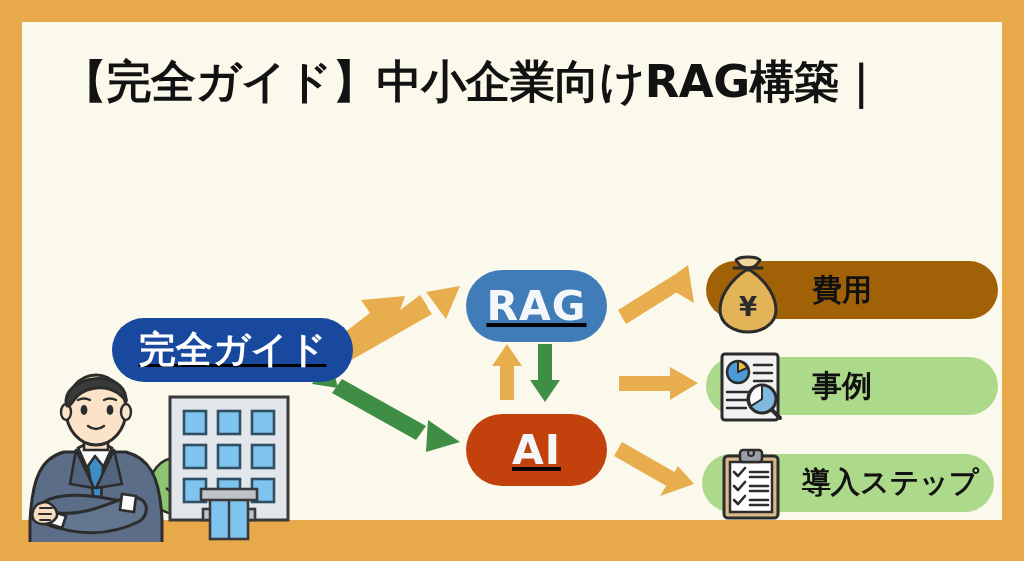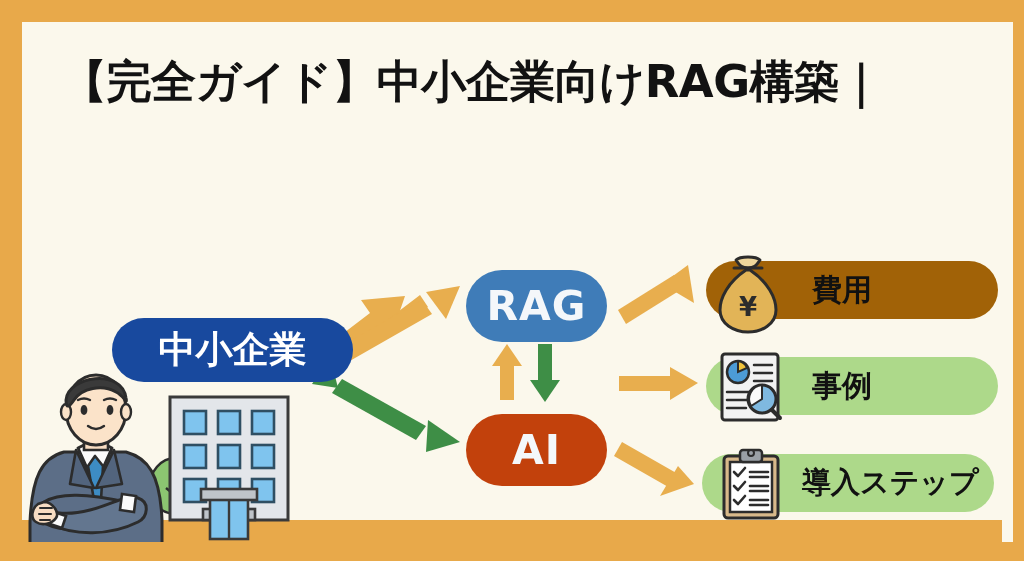--- a/index.html
+++ b/index.html
@@ -21,21 +21,20 @@
 
   
   #inner-panel {
     position: absolute;
     left: 22px;
     top: 22px;
     width: 980px;
     height: 520px;
     background: #FBF8EC;
     overflow: hidden;
-    padding-left: 11px;
   }
 
   
   #title-block {
     position: absolute;
     left: 40px;
     top: 28px;
     width: 910px;
   }
   .title-line {
@@ -59,20 +58,21 @@
     background: #E8A94A;
   }
 
   
   .pill {
     position: absolute;
     display: flex;
     align-items: center;
     justify-content: center;
     box-sizing: border-box;
+    text-decoration: underline;
   }
   .pill-text {
     font-family: "DejaVu Sans", "Liberation Sans", sans-serif;
     font-weight: bold;
     white-space: nowrap;
   }
 
   #node-sme {
     left: 90px; top: 296px;
     width: 241px; height: 64px;
@@ -196,21 +196,21 @@
         <polygon points="676,361 648,345 648,378"></polygon>
       </g>
 
       <g class="orange">
         <path d="M600,420 L656,452 L648,466 L592,434 Z"></path>
         <polygon points="672,462 638,474 656,444"></polygon>
       </g>
     </svg>
 
     <div class="pill" id="node-sme">
-      <span class="pill-text">中小企業</span>
+      <span class="pill-text">完全ガイド</span>
     </div>
 
     <div class="pill" id="node-rag">
       <span class="pill-text">RAG</span>
     </div>
 
     <div class="pill" id="node-ai">
       <span class="pill-text">AI</span>
     </div>
 

